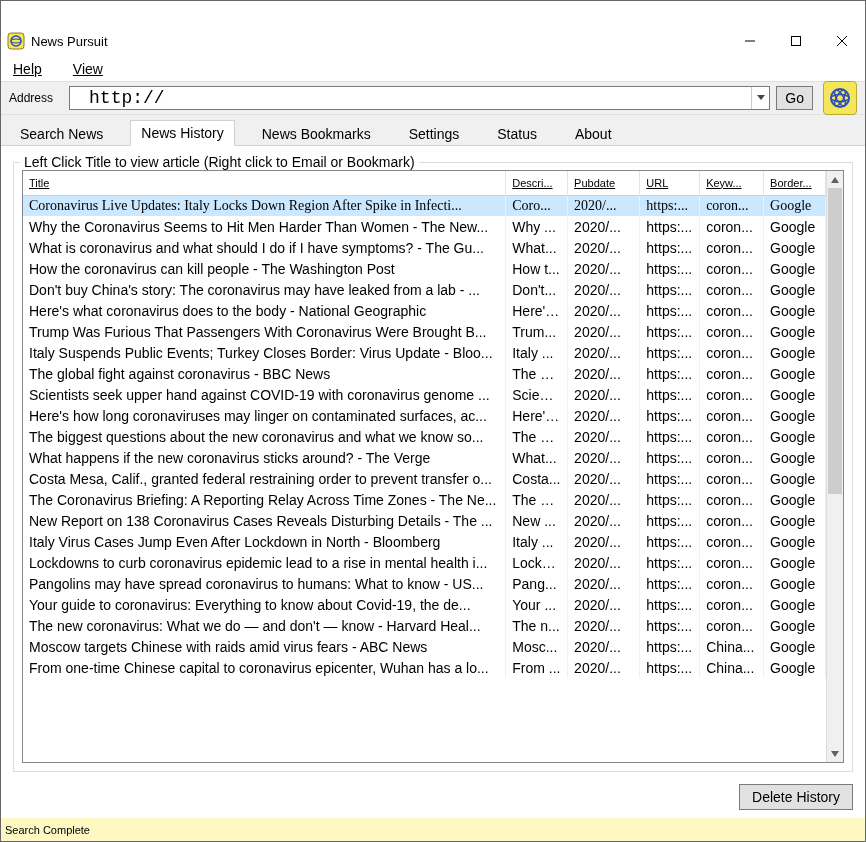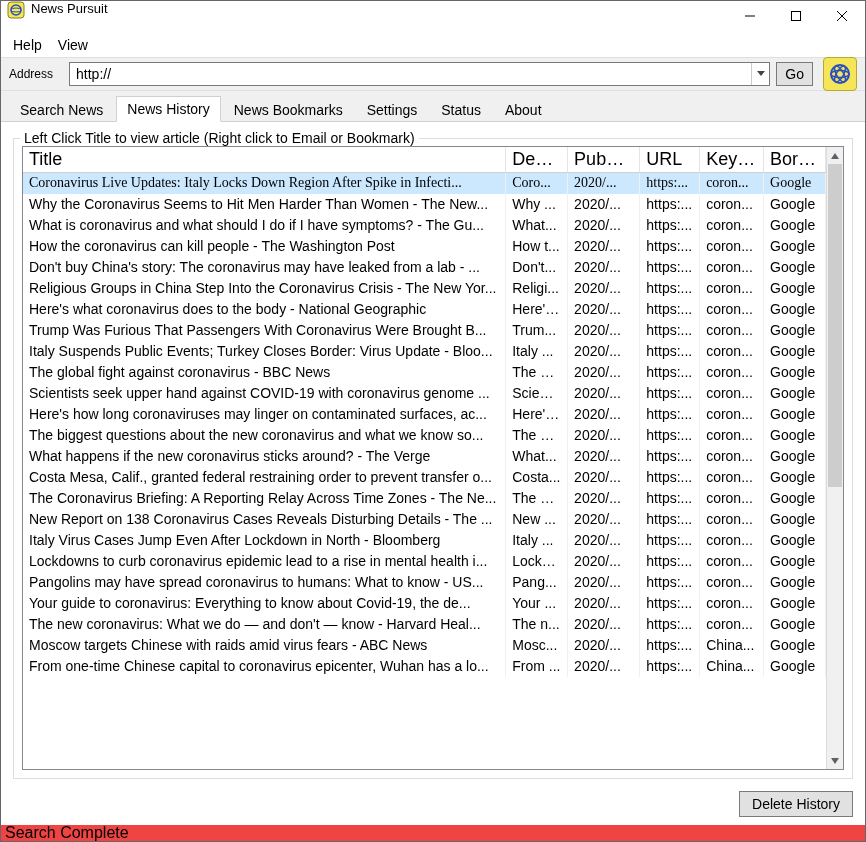--- a/index.html
+++ b/index.html
@@ -1,50 +1,50 @@
 <!DOCTYPE html>
 <html><head>
 <meta charset="utf-8">
 <style>
   * { box-sizing: border-box; }
   html, body { margin:0; padding:0; font-family: "Segoe UI", Tahoma, Arial, sans-serif; font-size:13px; color:#000; background:#fff;}
   .window { width:866px; height:842px; border:1px solid #666; background:#fff; display:flex; flex-direction:column; }
-  .titlebar { height:32px; display:flex; align-items:flex-start; padding:0 0 0 6px; background:#fff; }
+  .titlebar { height:32px; display:flex; align-items:center; padding:0 0 0 6px; background:#fff;margin-top:24px; }
   .titlebar .app-icon { width:18px; height:18px; margin-right:6px; display:flex; align-items:center; justify-content:center;}
   .titlebar .title { flex:0 0 auto; font-size:13px; }
   .titlebar .spacer { flex:1; }
   .win-btn { width:46px; height:30px; display:flex; align-items:center; justify-content:center; background:#fff; }
   .win-btn svg { width:10px; height:10px; }
-  .menubar { height:24px; display:flex; align-items:center; padding:0 6px; gap:4px; }
+  .menubar { height:24px; display:flex; align-items:center; padding:0 6px; gap:19px;text-decoration:underline; }
   .menubar .menu-item { padding:2px 6px; font-size:14px; }
   .toolbar { height:34px; display:flex; align-items:center; padding:4px 8px; gap:6px; background:#f0f0f0; border-top:1px solid #e0e0e0; border-bottom:1px solid #e0e0e0;}
   .toolbar .addr-label { font-size:12px; margin-right:10px;}
   .toolbar .addr-combo { flex:1; height:24px; border:1px solid #7a7a7a; background:#fff; display:flex; align-items:center;}
-  .toolbar .addr-combo input { flex:1; border:none; outline:none; font-size:14px; padding:2px 6px; background:transparent;}
+  .toolbar .addr-combo input { flex:1; border:none; outline:none; font-size:18px; padding:2px 19px; background:transparent;font-family:Liberation Mono, monospace;}
   .toolbar .addr-combo .combo-arrow { width:18px; height:22px; display:flex; align-items:center; justify-content:center; border-left:1px solid #ccc;}
   .toolbar .go-btn { height:24px; padding:0 8px; border:1px solid #7a7a7a; background:#e1e1e1; font-size:14px; }
   .toolbar .logo { width:34px; height:34px; margin-left:4px; background:#f4e55b; border:1px solid #b7aa2b; border-radius:4px; display:flex; align-items:center; justify-content:center;}
-  .tabs { display:flex; align-items:flex-end; padding:4px 24px 0 8px; background:#f0f0f0; gap:2px; border-bottom:1px solid #d0d0d0;}
+  .tabs { display:flex; align-items:flex-end; padding:4px 24px 0 8px; background:#f0f0f0; gap:16px; border-bottom:1px solid #d0d0d0;}
   .tab { padding:4px 10px; font-size:14px; border:1px solid transparent; border-bottom:none; position:relative; top:1px; }
   .tab.active { background:#fff; border:1px solid #d0d0d0; border-bottom:1px solid #fff; border-radius:0;}
   .content { flex:1; padding:8px 12px 4px 12px; background:#fff; display:flex; flex-direction:column; overflow:hidden;}
   .group { flex:1; border:1px solid #dcdcdc; border-radius:0; padding:0; display:flex; flex-direction:column; min-height:0;}
   .table-wrap { flex:1; border:1px solid #828790; margin:0 8px 8px 8px; display:flex; min-height:0; overflow:hidden;}
   .table-scroll { flex:1; overflow:hidden; }
   table.grid { width:100%; border-collapse:collapse; table-layout:fixed;}
-  table.grid th { background:#fff; font-weight:400; font-size:18px; text-align:left; padding:2px 6px; border-right:1px solid #e5e5e5; border-bottom:1px solid #d0d0d0; height:24px; white-space:nowrap; overflow:hidden; text-overflow:ellipsis;}
+  table.grid th { background:#fff; font-weight:400; font-size:11px; text-align:left; padding:2px 6px; border-right:1px solid #e5e5e5; border-bottom:1px solid #d0d0d0; height:24px; white-space:nowrap; overflow:hidden; text-overflow:ellipsis;text-decoration:underline;}
   table.grid td { font-size:14px; padding:1.5px 6px; border-right:1px solid #f0f0f0; white-space:nowrap; overflow:hidden; text-overflow:ellipsis; height:21px;}
   table.grid tbody tr.selected { background:#cce8ff;font-family:Liberation Serif, serif;}
   .vscroll { width:17px; background:#f0f0f0; border-left:1px solid #dcdcdc; display:flex; flex-direction:column;}
   .vscroll .sb-btn { height:17px; display:flex; align-items:center; justify-content:center;}
   .vscroll .sb-track { flex:1; position:relative; background:#f0f0f0;}
   .vscroll .sb-thumb { position:absolute; left:1px; right:1px; top:0; height:55%; background:#cdcdcd; border-radius:0;}
   .footer { padding:8px 12px; display:flex; justify-content:flex-end; background:#fff;}
   .delete-btn { padding:4px 12px; border:1px solid #7a7a7a; background:#e1e1e1; font-size:14px;}
-  .status { height:16px; background:#ef4444; color:#000; font-size:16px; padding:2px 4px; display:flex; align-items:center;}
+  .status { height:23px; background:#fef9c3; color:#000; font-size:11px; padding:2px 4px; display:flex; align-items:center;}
   .ico-svg { display:block;}
 </style>
 </head>
 <body>
 
 <div class="window">
 
   <div class="titlebar">
     <span class="app-icon">
       <svg class="ico-svg" width="18" height="18">
@@ -167,28 +167,20 @@
                 </tr>
                 <tr>
                   <td>Don't buy China's story: The coronavirus may have leaked from a lab - ...</td>
                   <td>Don't...</td>
                   <td>2020/...</td>
                   <td>https:...</td>
                   <td>coron...</td>
                   <td>Google</td>
                 </tr>
                 <tr>
-                  <td>Religious Groups in China Step Into the Coronavirus Crisis - The New Yor...</td>
-                  <td>Religi...</td>
-                  <td>2020/...</td>
-                  <td>https:...</td>
-                  <td>coron...</td>
-                  <td>Google</td>
-                </tr>
-                <tr>
                   <td>Here's what coronavirus does to the body - National Geographic</td>
                   <td>Here's...</td>
                   <td>2020/...</td>
                   <td>https:...</td>
                   <td>coron...</td>
                   <td>Google</td>
                 </tr>
                 <tr>
                   <td>Trump Was Furious That Passengers With Coronavirus Were Brought B...</td>
                   <td>Trum...</td>

